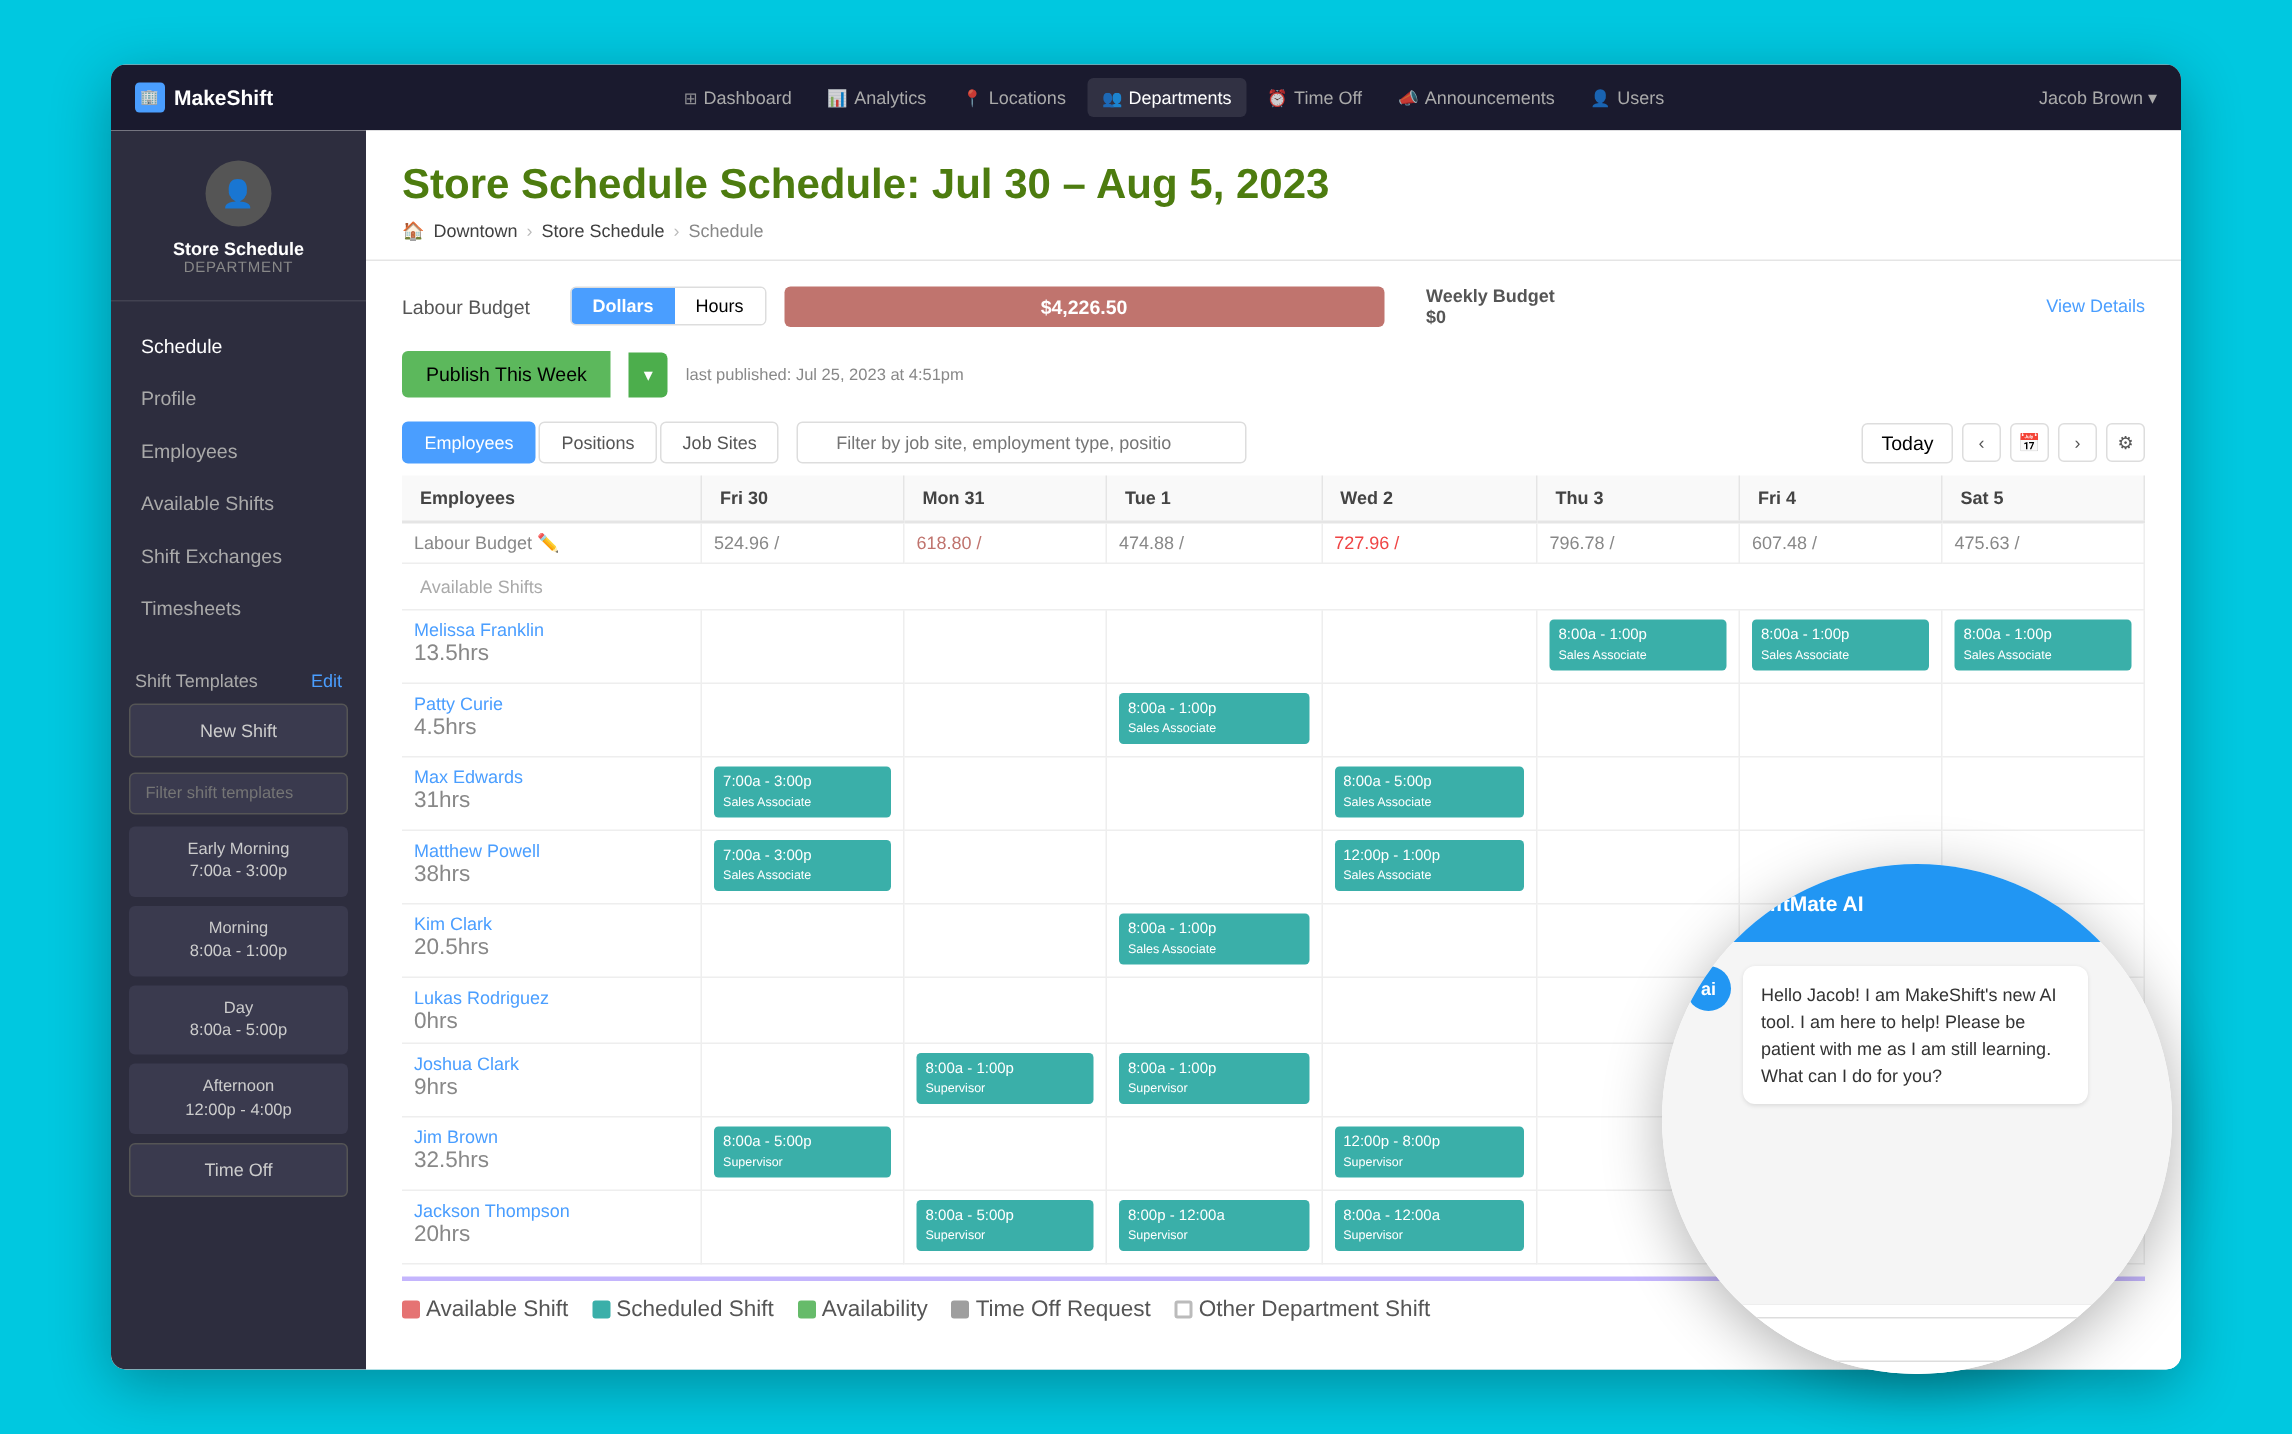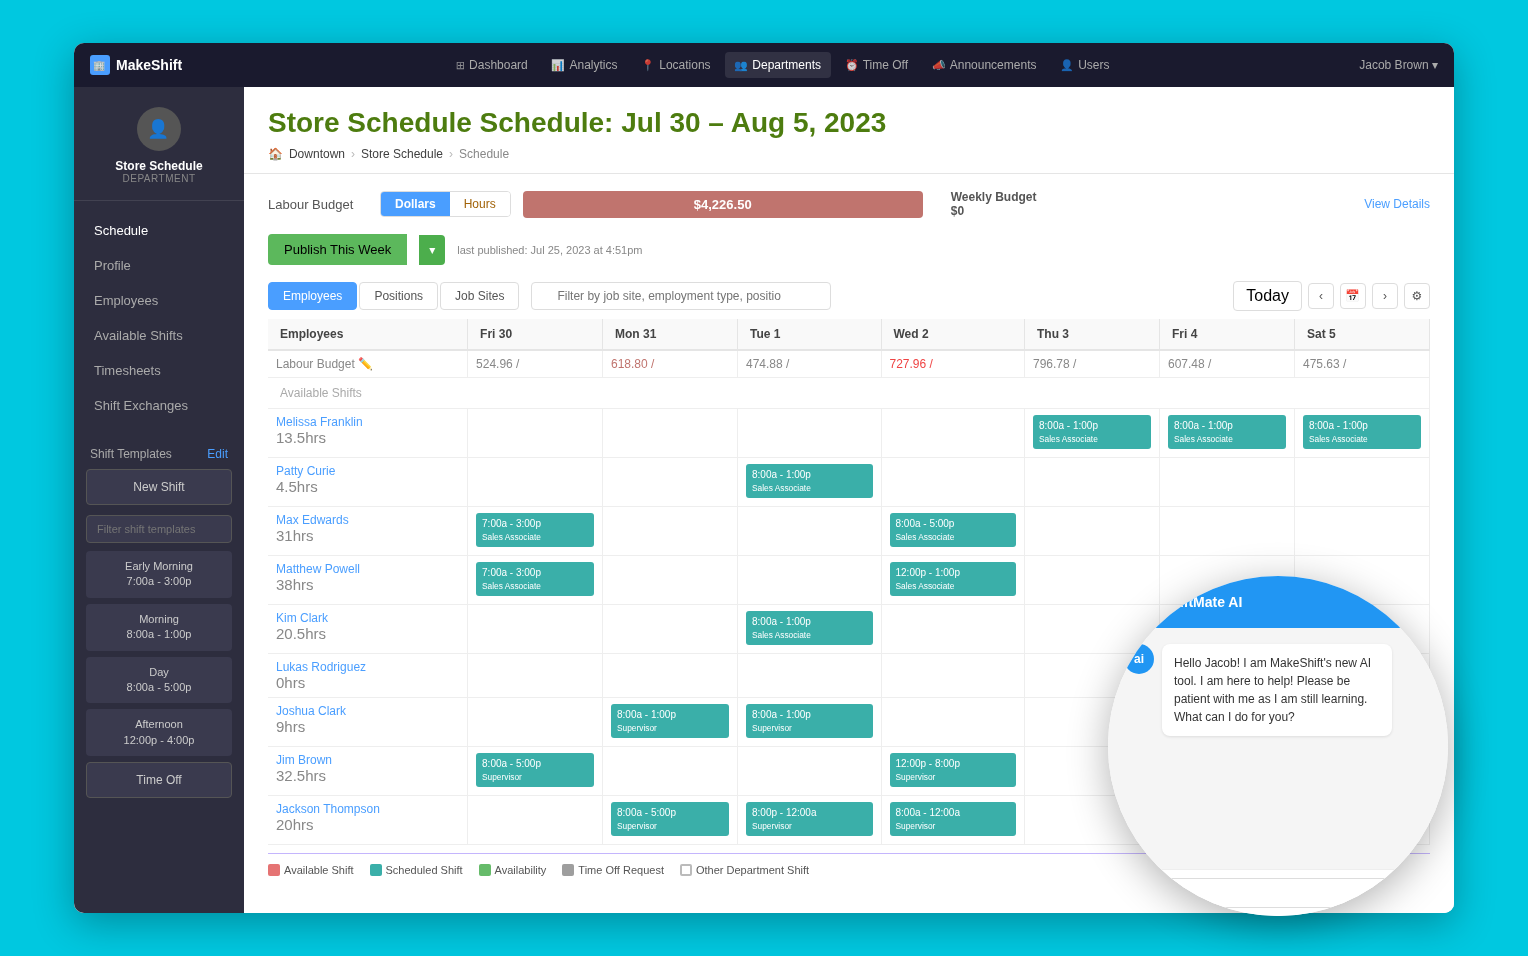--- a/index.html
+++ b/index.html
@@ -238,21 +238,21 @@
       display: flex;
       border: 1px solid #ddd;
       border-radius: 4px;
       overflow: hidden;
     }
     .budget-tab {
       padding: 5px 14px;
       font-size: 12px;
       cursor: pointer;
       background: #fff;
-      color: #a16207;
+      color: #000000;
       border: none;
     }
     .budget-tab.active { background: #4a9eff; color: #fff; font-weight: bold; }
     .budget-bar-container {
       flex: 1;
       max-width: 400px;
     }
     .budget-bar {
       background: #c0746e;
       border-radius: 4px;
@@ -341,21 +341,21 @@
       margin-left: auto;
       display: flex;
       align-items: center;
       gap: 6px;
     }
     .today-btn {
       padding: 5px 12px;
       border: 1px solid #ddd;
       border-radius: 4px;
       background: #fff;
-      font-size: 16px;
+      font-size: 13px;
       cursor: pointer;
     }
     .nav-arrow {
       width: 26px;
       height: 26px;
       border: 1px solid #ddd;
       border-radius: 4px;
       background: #fff;
       display: flex;
       align-items: center;
@@ -524,23 +524,23 @@
       display: flex;
       align-items: center;
       justify-content: center;
     }
     
     .legend-row {
       display: flex;
       align-items: flex-start;
       gap: 16px;
       padding: 10px 0;
-      font-size: 11px;
+      font-size: 15px;
       color: #555;
-      border-top: 1px solid #c4b5fd;
+      border-top: 3px solid #c4b5fd;
       margin-top: 8px;
     }
     .legend-item {
       display: flex;
       align-items: center;
       gap: 4px;
     }
     .legend-dot {
       width: 12px;
       height: 12px;
@@ -602,22 +602,22 @@
       <div class="sidebar-header">
         <div class="sidebar-avatar">👤</div>
         <div class="sidebar-dept-name">Store Schedule</div>
         <div class="sidebar-dept-label">DEPARTMENT</div>
       </div>
       <nav class="sidebar-nav">
         <div class="sidebar-nav-item active">Schedule</div>
         <div class="sidebar-nav-item">Profile</div>
         <div class="sidebar-nav-item">Employees</div>
         <div class="sidebar-nav-item">Available Shifts</div>
+        <div class="sidebar-nav-item">Shift Exchanges</div>
         <div class="sidebar-nav-item">Timesheets</div>
-        <div class="sidebar-nav-item">Shift Exchanges</div>
       </nav>
       <div class="sidebar-templates">
         <div class="sidebar-templates-header">
           <span>Shift Templates</span>
           <span class="edit-link">Edit</span>
         </div>
         <button class="new-shift-btn">New Shift</button>
         <input class="filter-input" placeholder="Filter shift templates" style="">
         <button class="template-btn">Early Morning<br>7:00a - 3:00p</button>
         <button class="template-btn">Morning<br>8:00a - 1:00p</button>

